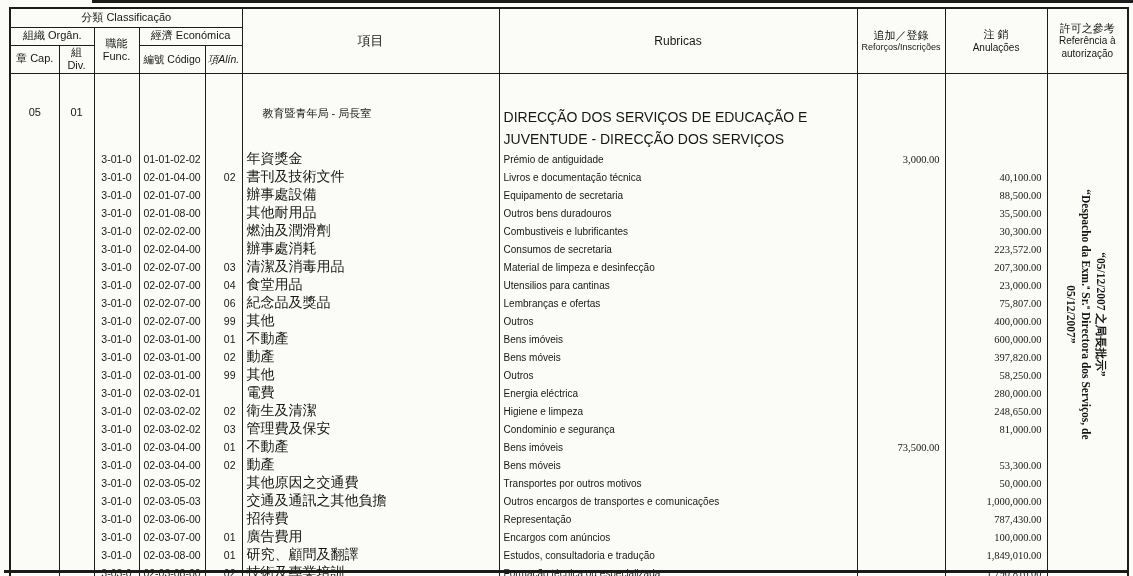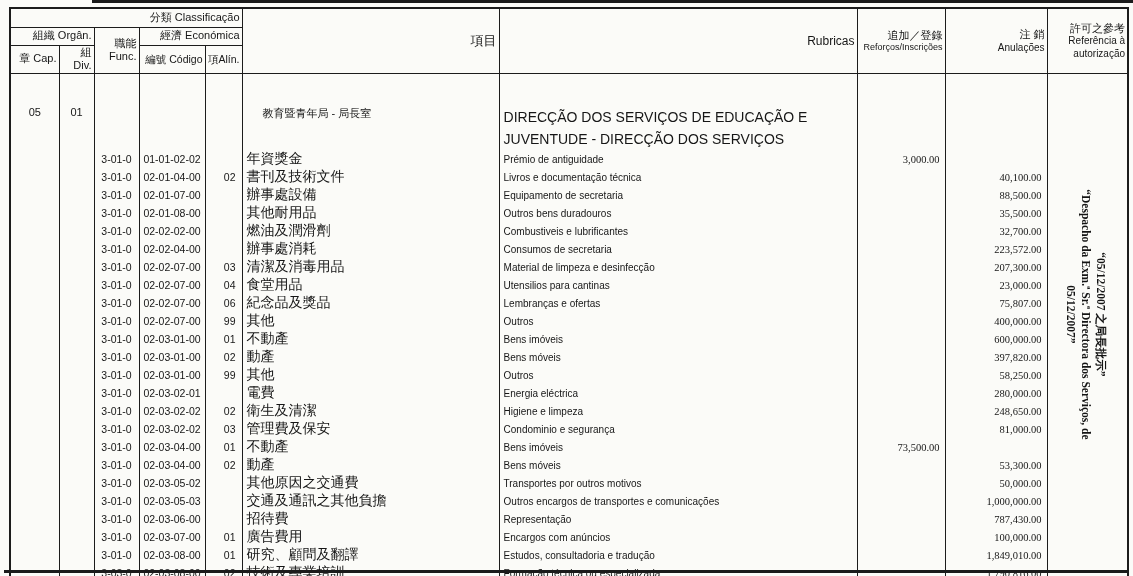--- a/index.html
+++ b/index.html
@@ -19,21 +19,21 @@
     width:1118px;
     border-collapse:collapse;
     table-layout:fixed;
     border:2px solid #1c1c1c;
   }
   th{
     border:1px solid #1c1c1c;
     font-weight:normal;
     font-size:11px;
     padding:0 2px;
-    text-align:right;
+    text-align:center;
     vertical-align:middle;
     line-height:1.25;
   }
   tr.h1{height:19px;} tr.h2{height:18px;} tr.h3{height:18px;}
   .hdr-sub{font-size:9px;line-height:1.2;}
   .hdr-sub2{font-size:10px;line-height:1.25;}
 
   tbody td{
     border-left:1px solid #1c1c1c;
     border-right:1px solid #1c1c1c;
@@ -139,21 +139,21 @@
       <th rowspan="2">
         <div>職能</div>
         <div>Func.</div>
       </th>
       <th colspan="2">經濟  Económica</th>
     </tr>
     <tr class="h3">
       <th>章 Cap.</th>
       <th>組 Div.</th>
       <th style="font-size:10.5px;">編號 Código</th>
-      <th style="font-size:10.5px;">項Alín.</th>
+      <th style="font-size:10.5px;font-style:italic;">項Alín.</th>
     </tr>
   </thead>
 
   <tbody>
     <tr class="spacer-row">
       <td class="c-cap"></td>
         <td class="c-div"></td>
       <td class="c-func"></td>
         <td class="c-codigo"></td>
       <td class="c-alin"></td>
@@ -226,21 +226,21 @@
       </tr>
       <tr class="data-row">
         <td class="c-cap"></td>
         <td class="c-div"></td>
         <td class="c-func">3-01-0</td>
         <td class="c-codigo">02-02-02-00</td>
         <td class="c-alin"></td>
         <td class="c-item">燃油及潤滑劑</td>
         <td class="c-rubrica">Combustiveis e lubrificantes</td>
         <td class="c-reforcos"></td>
-        <td class="c-anulacoes">32,700.00</td>
+        <td class="c-anulacoes">30,300.00</td>
         <td class="c-ref"></td>
       </tr>
       <tr class="data-row">
         <td class="c-cap"></td>
         <td class="c-div"></td>
         <td class="c-func">3-01-0</td>
         <td class="c-codigo">02-02-04-00</td>
         <td class="c-alin"></td>
         <td class="c-item">辦事處消耗</td>
         <td class="c-rubrica">Consumos de secretaria</td>

